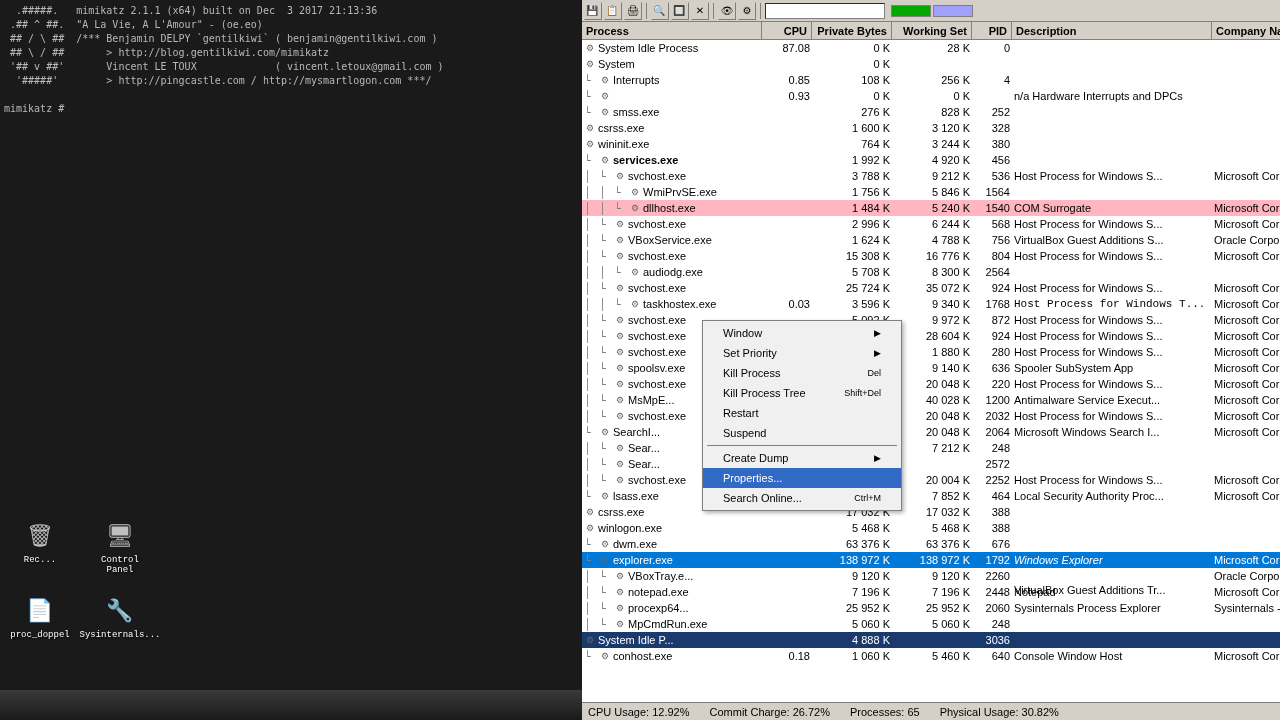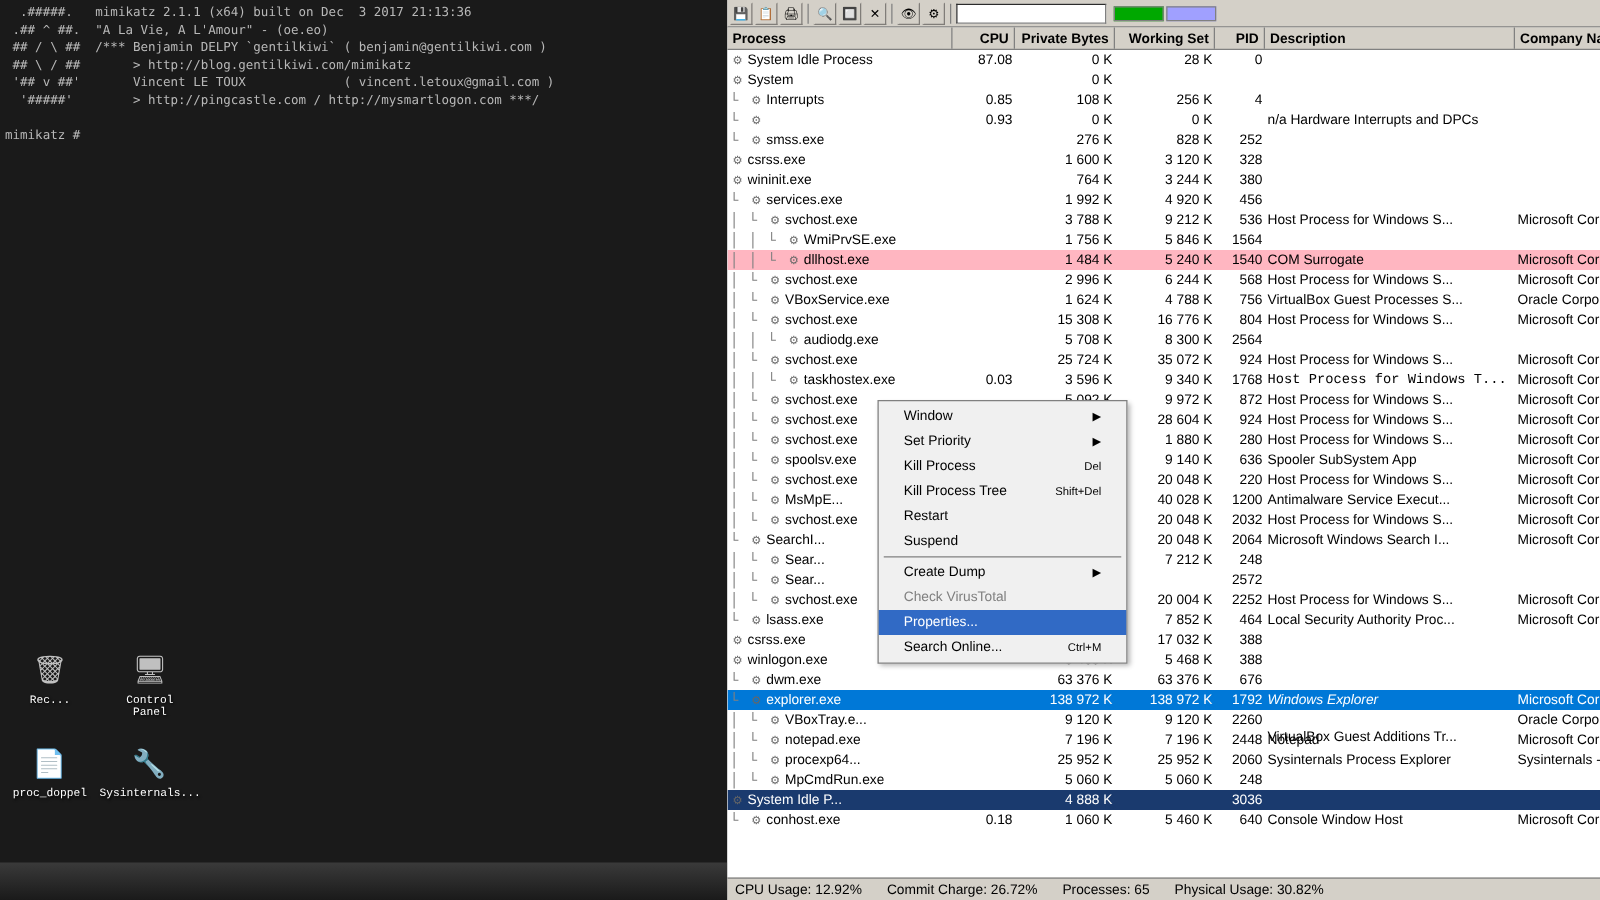--- a/index.html
+++ b/index.html
@@ -393,21 +393,21 @@
         <div class="proc-cell col-private num-right">764 K</div>
         <div class="proc-cell col-working num-right">3 244 K</div>
         <div class="proc-cell col-pid num-right">380</div>
         <div class="proc-cell col-desc" style="overflow: hidden; text-overflow: ellipsis;"></div>
         <div class="proc-cell col-company" style="overflow: hidden; text-overflow: ellipsis;"></div>
       </div>
       <div class="proc-row">
         <div class="proc-cell col-process proc-name-cell">
           <span class="tree-line" style="color: rgb(128, 128, 128); font-family: monospace; margin-right: 1px;">└</span>
           <span class="proc-icon" style="font-size: 9px; color: rgb(102, 102, 102);">⚙</span>
-          <span style="overflow: hidden; text-overflow: ellipsis;">services.exe</span>
+          <span style="overflow: hidden; text-overflow: ellipsis; font-weight: bold;">services.exe</span>
         </div>
         <div class="proc-cell col-cpu num-right"></div>
         <div class="proc-cell col-private num-right">1 992 K</div>
         <div class="proc-cell col-working num-right">4 920 K</div>
         <div class="proc-cell col-pid num-right">456</div>
         <div class="proc-cell col-desc" style="overflow: hidden; text-overflow: ellipsis;"></div>
         <div class="proc-cell col-company" style="overflow: hidden; text-overflow: ellipsis;"></div>
       </div>
       <div class="proc-row">
         <div class="proc-cell col-process proc-name-cell">
@@ -471,21 +471,21 @@
         <div class="proc-cell col-process proc-name-cell">
           <span class="tree-line" style="color: rgb(128, 128, 128); font-family: monospace; margin-right: 1px;">│</span>
           <span class="tree-line" style="color: rgb(128, 128, 128); font-family: monospace; margin-right: 1px;">└</span>
           <span class="proc-icon" style="font-size: 9px; color: rgb(102, 102, 102);">⚙</span>
           <span style="overflow: hidden; text-overflow: ellipsis;">VBoxService.exe</span>
         </div>
         <div class="proc-cell col-cpu num-right"></div>
         <div class="proc-cell col-private num-right">1 624 K</div>
         <div class="proc-cell col-working num-right">4 788 K</div>
         <div class="proc-cell col-pid num-right">756</div>
-        <div class="proc-cell col-desc" style="overflow: hidden; text-overflow: ellipsis;">VirtualBox Guest Processes S...</div>
+        <div class="proc-cell col-desc" style="overflow: hidden; text-overflow: ellipsis;">VirtualBox Guest Additions S...</div>
         <div class="proc-cell col-company" style="overflow: hidden; text-overflow: ellipsis;">Oracle Corporation</div>
       </div>
       <div class="proc-row">
         <div class="proc-cell col-process proc-name-cell">
           <span class="tree-line" style="color: rgb(128, 128, 128); font-family: monospace; margin-right: 1px;">│</span>
           <span class="tree-line" style="color: rgb(128, 128, 128); font-family: monospace; margin-right: 1px;">└</span>
           <span class="proc-icon" style="font-size: 9px; color: rgb(102, 102, 102);">⚙</span>
           <span style="overflow: hidden; text-overflow: ellipsis;">svchost.exe</span>
         </div>
         <div class="proc-cell col-cpu num-right"></div>
@@ -858,23 +858,20 @@
       <div class="ctx-item">
         <span>Restart</span>
       </div>
       <div class="ctx-item">
         <span>Suspend</span>
       </div>
       <div class="ctx-sep"></div>
       <div class="ctx-item">
         <span>Create Dump</span>
         <span class="ctx-arrow">▶</span>
-      </div>
-      <div class="ctx-item ctx-disabled">
-        <span>Check VirusTotal</span>
       </div>
       <div class="ctx-item ctx-hover">
         <span>Properties...</span>
       </div>
       <div class="ctx-item">
         <span>Search Online...</span>
         <span class="ctx-arrow">Ctrl+M</span>
       </div>
     </div>
 

